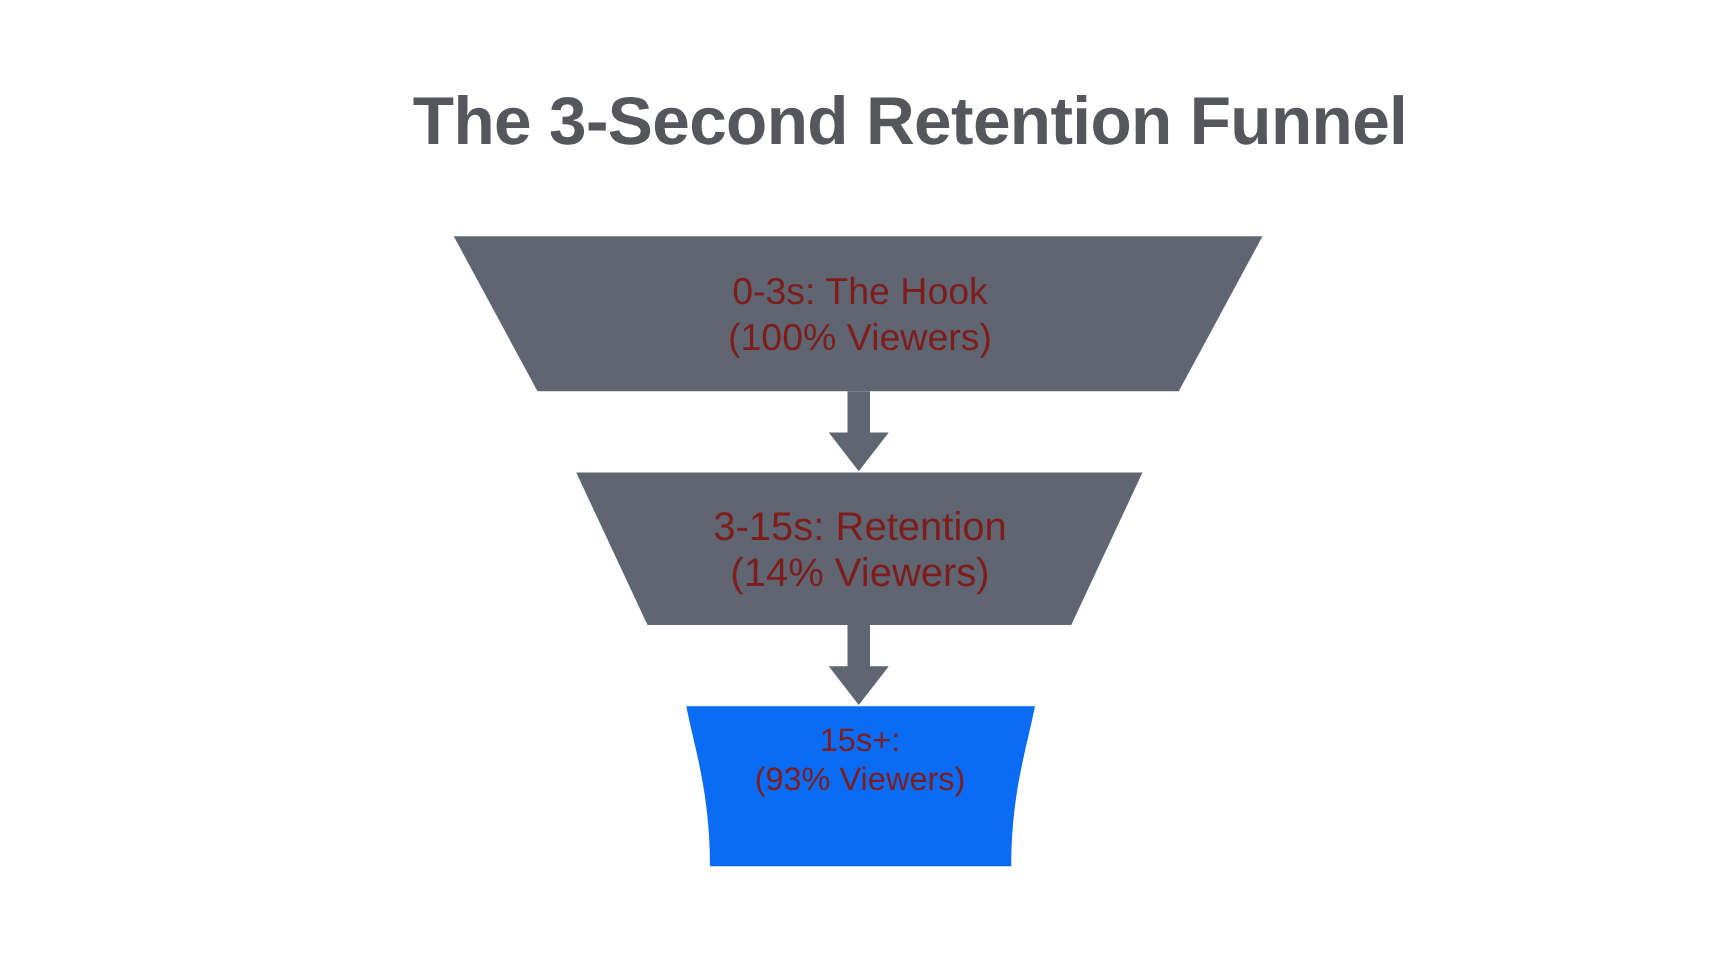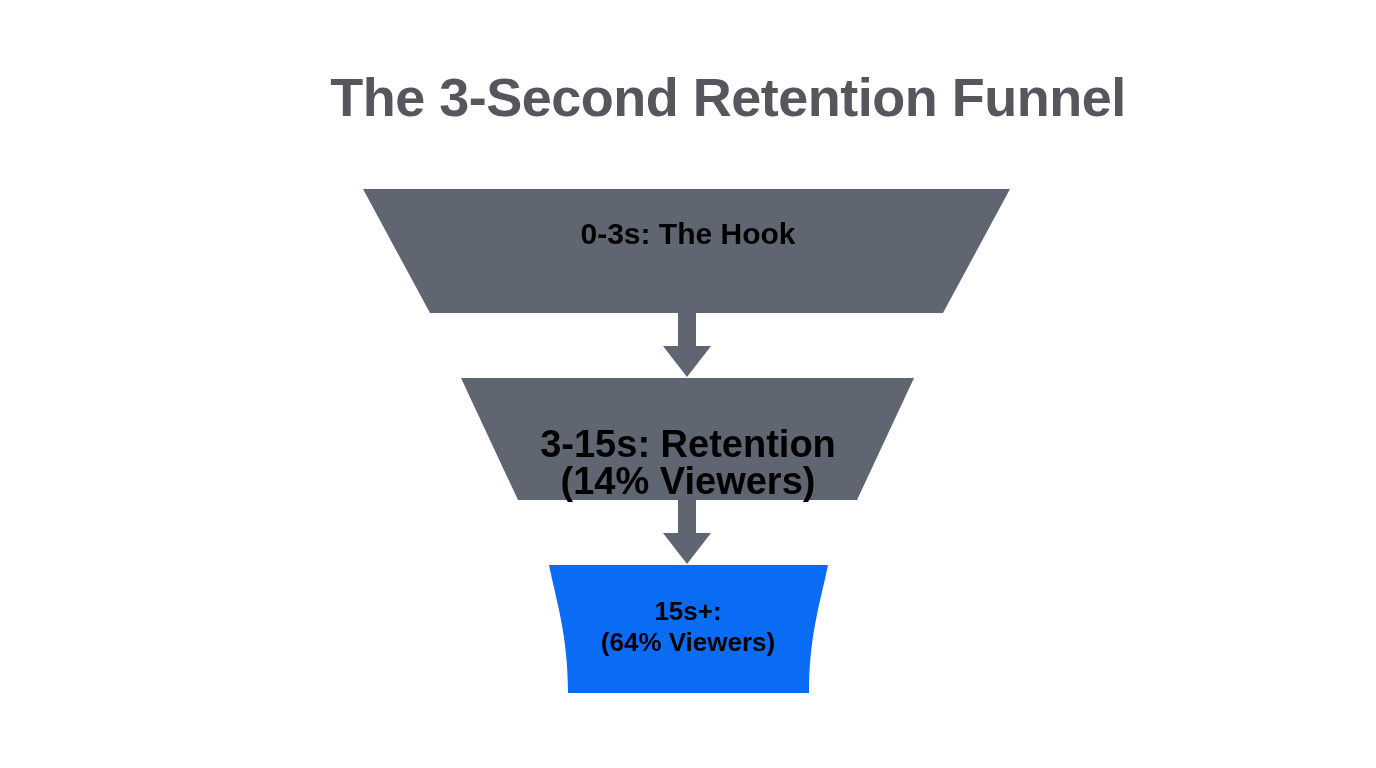--- a/index.html
+++ b/index.html
@@ -32,27 +32,27 @@
   .funnel-svg {
     position: absolute;
     top: 0;
     left: 0;
   }
   .stage-label {
     position: absolute;
     left: 0;
     width: 100%;
     text-align: center;
-    color: #000000;
-    font-weight: 700;
+    color: #7f1d1d;
+    font-weight: 400;
     pointer-events: none;
   }
   .stage-label-1 { top: 215px; font-size: 30px; line-height: 37px; }
-  .stage-label-2 { top: 426px; font-size: 38px; line-height: 37px; }
-  .stage-label-3 { top: 596px; font-size: 26px; line-height: 31px; }
+  .stage-label-2 { top: 403px; font-size: 32px; line-height: 37px; }
+  .stage-label-3 { top: 577px; font-size: 26px; line-height: 31px; }
 </style>
 </head>
 <body>
 
 <div class="canvas">
 
   <h1 class="page-title">The 3-Second Retention Funnel</h1>
 
   <svg class="funnel-svg" width="1376" height="768" viewBox="0 0 1376 768">
 
@@ -62,25 +62,26 @@
 
     <polygon points="461,378 914,378 857,500 518,500" fill="#5f6672"></polygon>
 
     <path d="M678 500 H696 V533 H711 L687 564 L663 533 H678 Z" fill="#5f6672"></path>
 
     <path d="M549 565 H828 C821 600 809 635 809 693 H568 C568 635 556 600 549 565 Z" fill="#0a6cf5"></path>
   </svg>
 
   <div class="stage-label stage-label-1">
     <div>0-3s: The Hook</div>
+    <div>(100% Viewers)</div>
   </div>
 
   <div class="stage-label stage-label-2">
     <div>3-15s: Retention</div>
     <div>(14% Viewers)</div>
   </div>
 
   <div class="stage-label stage-label-3">
     <div>15s+:</div>
-    <div>(64% Viewers)</div>
+    <div>(93% Viewers)</div>
   </div>
 
 </div>
 
 </body></html>

